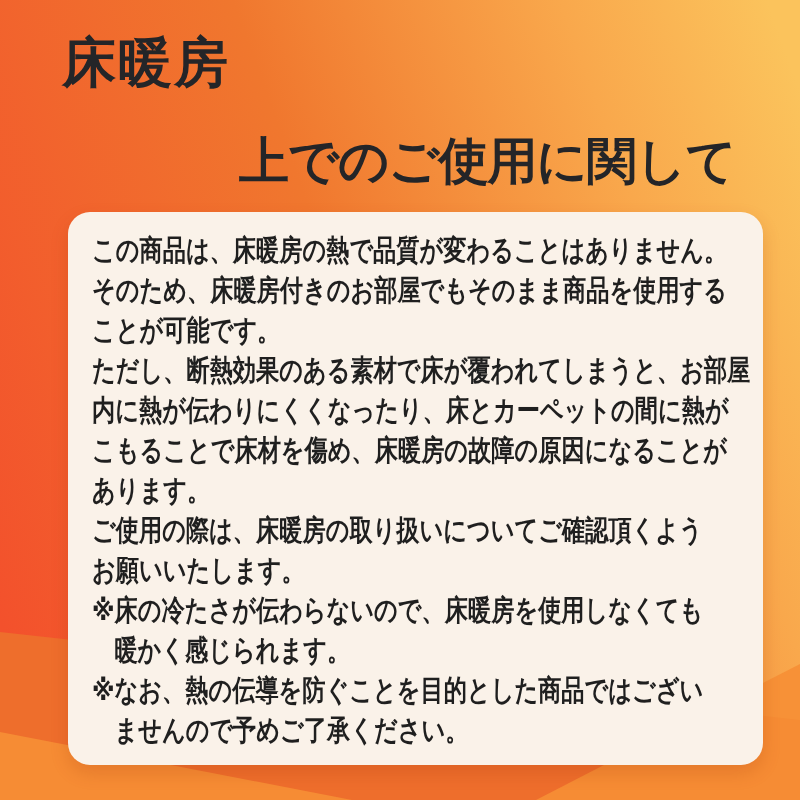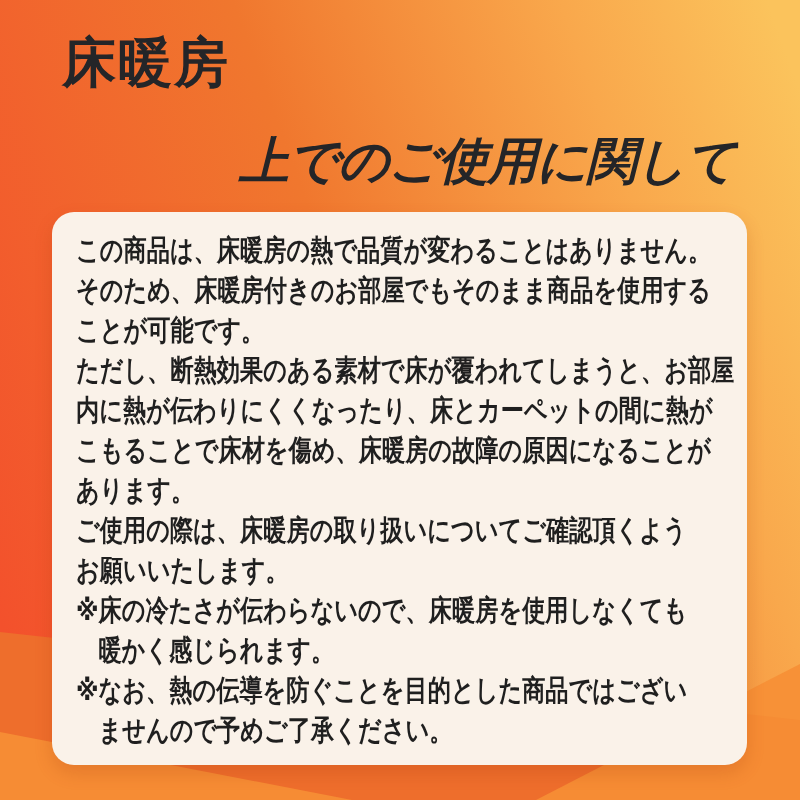--- a/index.html
+++ b/index.html
@@ -41,24 +41,24 @@
     opacity:.9;
   }
   .title{
     position:absolute;top:34px;left:62px;
     font-size:54px;line-height:1.08;font-weight:900;
     letter-spacing:2px;color:var(--heading-text);
   }
   .subtitle{
     position:absolute;top:133px;right:64px;
     font-size:50px;line-height:1.15;font-weight:900;
-    letter-spacing:-1px;color:var(--heading-text);font-style:italic;
+    letter-spacing:-1px;color:var(--heading-text);
   }
   .card{
-    position:absolute;left:52px;top:212px;width:695px;height:553px;
+    position:absolute;left:68px;top:212px;width:695px;height:553px;
     background:var(--card-background);
     border-radius:22px;
     box-shadow:0 8px 18px rgba(160,50,10,.20);
     box-sizing:border-box;
     padding:18px 0 0 24px;
     overflow:hidden;
   }
   .lines{
     transform:scaleX(0.8);
     transform-origin:0 0;

